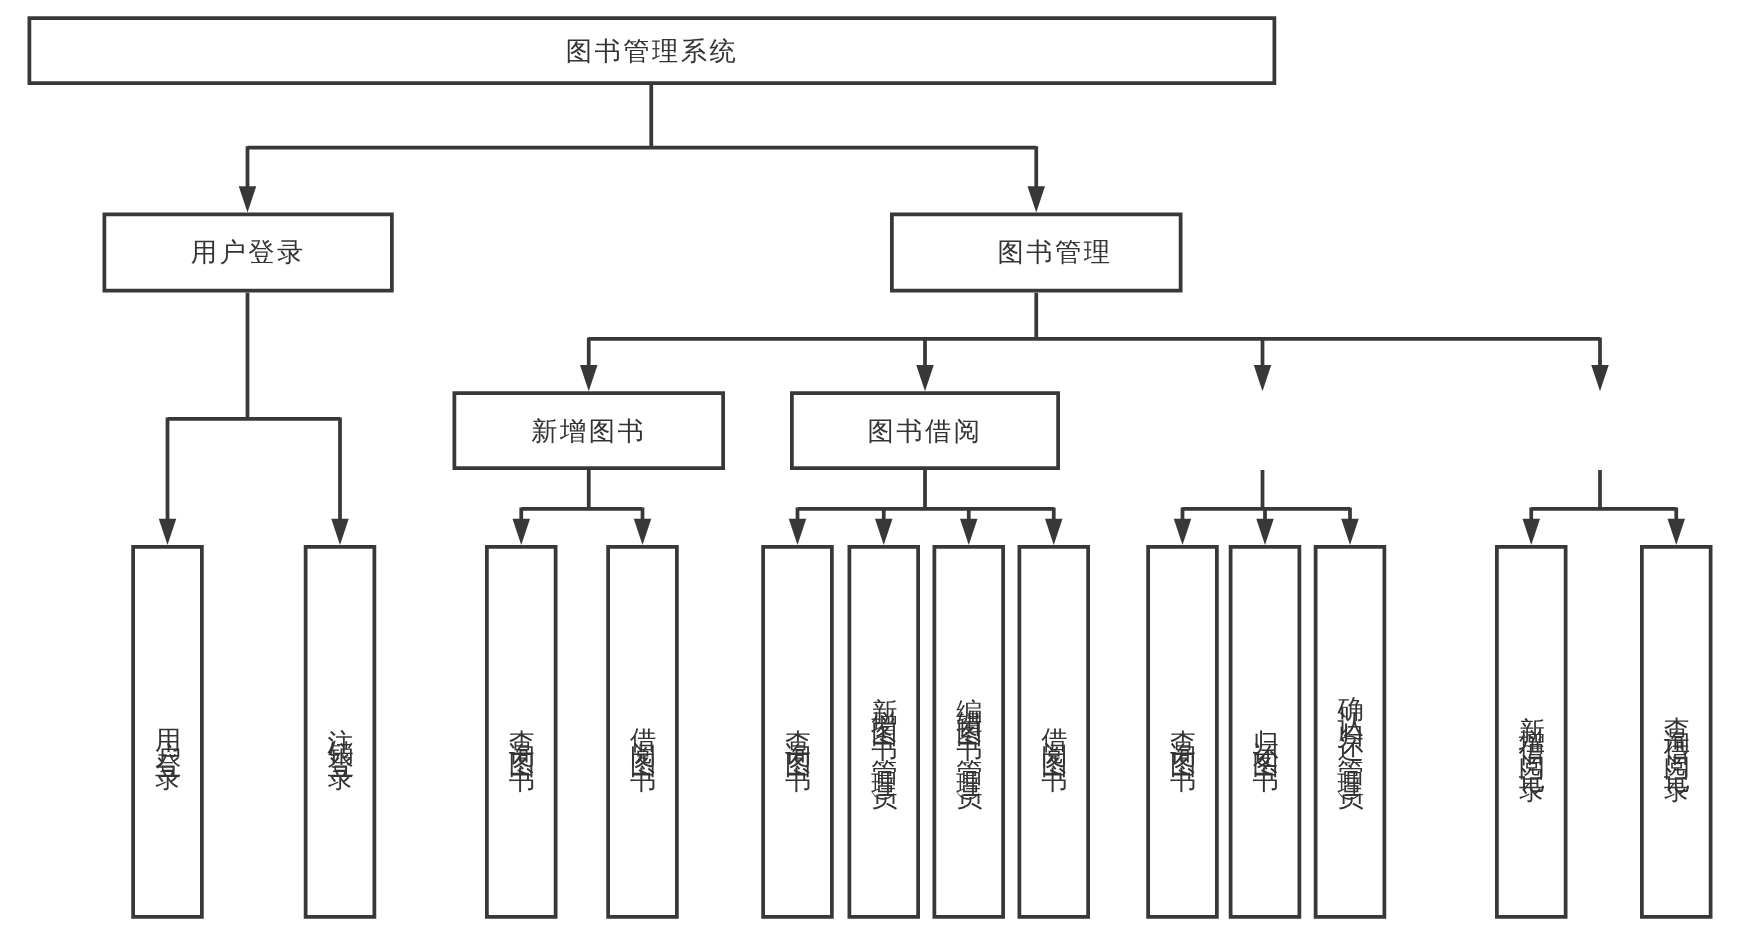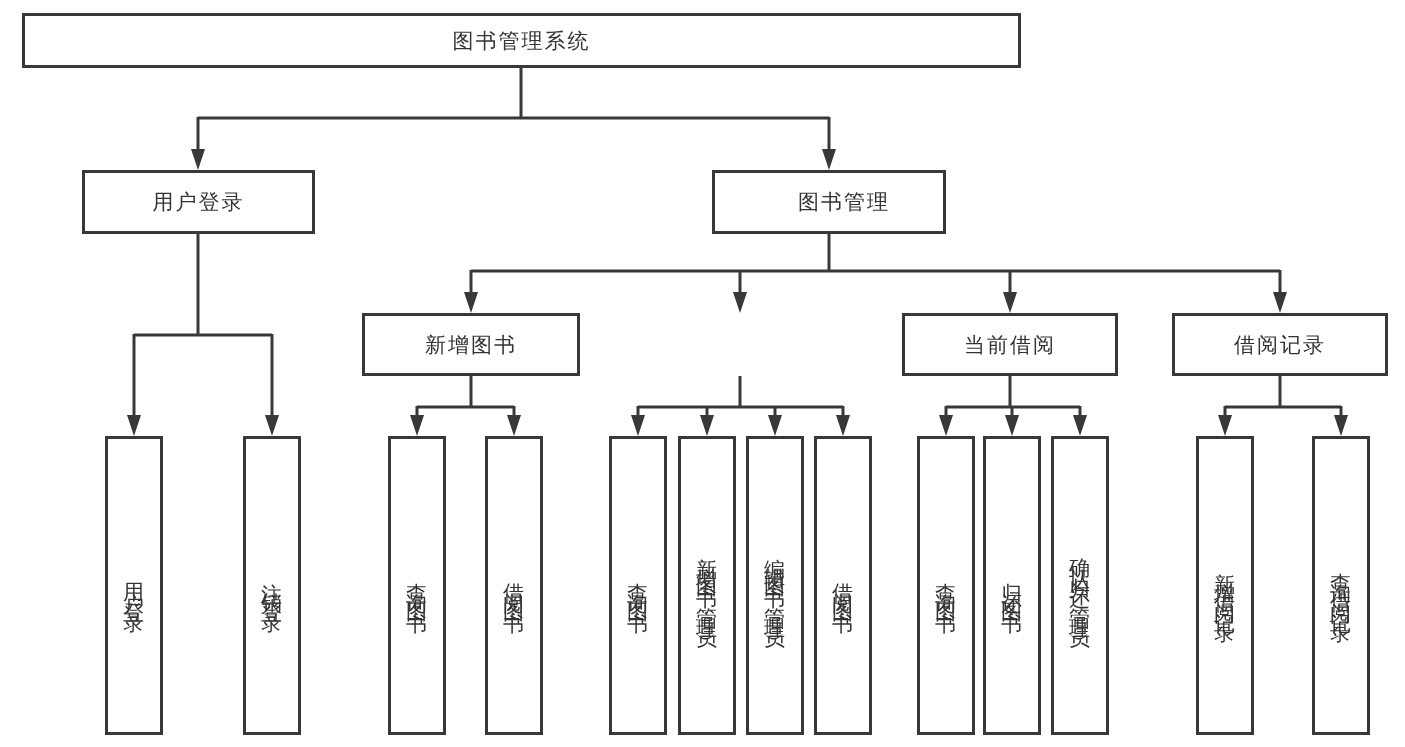--- a/index.html
+++ b/index.html
@@ -135,22 +135,21 @@
       <path d="M1341 436 l-7 -21 h14 z"></path>
     </g>
   </svg>
 
   <div class="node root">图书管理系统</div>
 
   <div class="node lvl1-a">用户登录</div>
   <div class="node lvl1-b">图书管理</div>
 
   <div class="node grp-a">新增图书</div>
-  <div class="node grp-c">当前借阅</div>
-  <div class="node grp-d">借阅记录</div>
+  <div class="node grp-b">图书借阅</div>
 
   <div class="node leaf leaf-1">用户登录</div>
   <div class="node leaf leaf-2">注销登录</div>
 
   <div class="node leaf leaf-3">查询图书</div>
   <div class="node leaf leaf-4">借阅图书</div>
 
   <div class="node leaf leaf-5">查询图书</div>
   <div class="node leaf leaf-6">新增图书（管理员）</div>
   <div class="node leaf leaf-7">编辑图书（管理员）</div>

